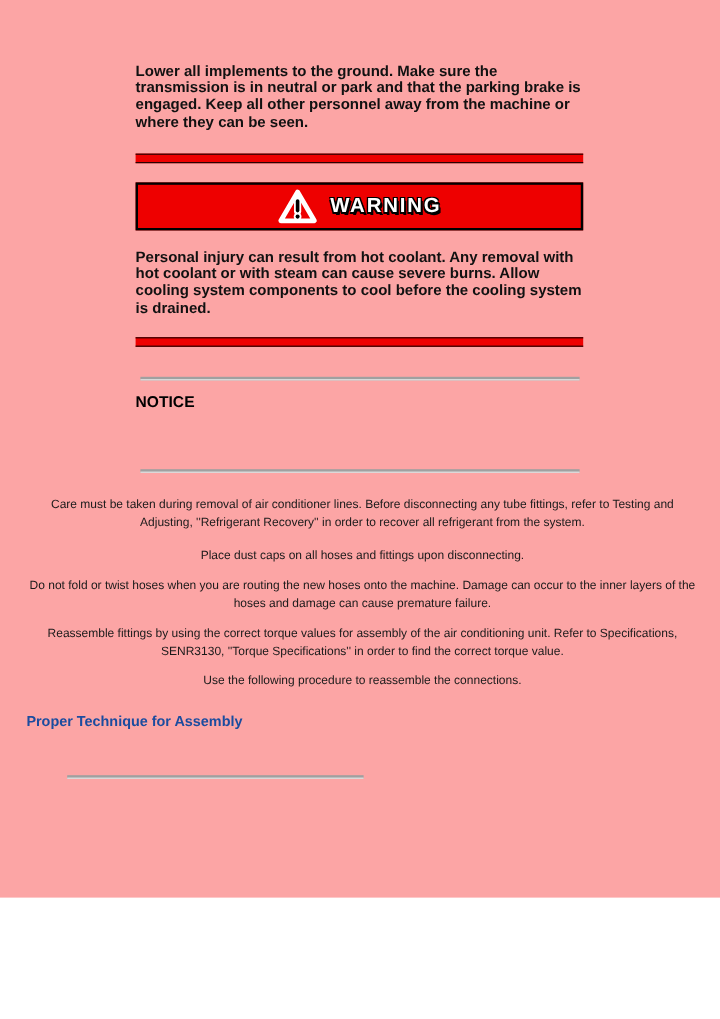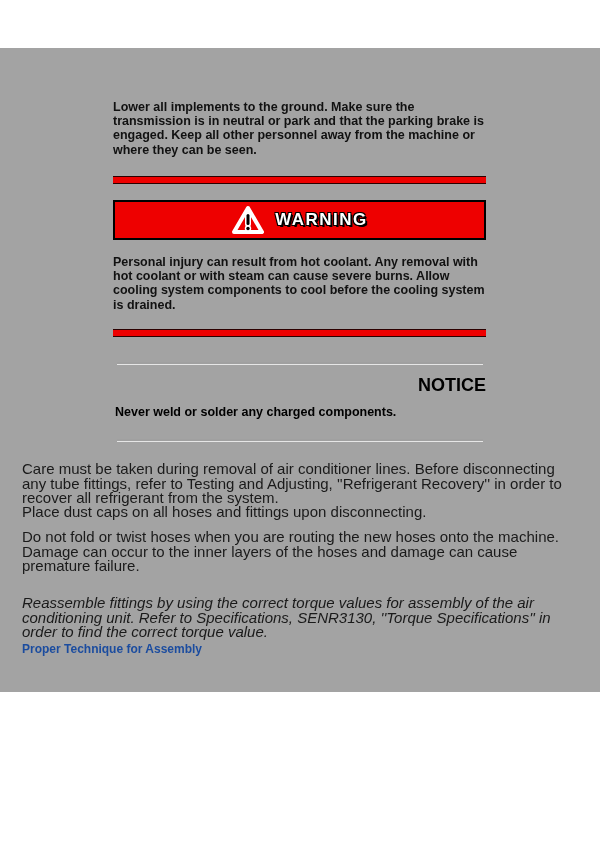--- a/index.html
+++ b/index.html
@@ -1,25 +1,24 @@
 <!DOCTYPE html>
 <html><head>
 <meta charset="utf-8">
 <style>
   html, body { margin: 0; padding: 0; }
   body { background: #ffffff; }
   .page {
     position: relative;
     width: 600px;
-    height: 644px;
-    background: #a3a3a3;
+    height: 748px;
+    background: #fca5a5;
     font-family: "Liberation Sans", sans-serif;
     color: #000000;
     overflow: hidden;
-    margin-top: 48px;
   }
   
   .warn-par {
     position: absolute;
     left: 113px;
     width: 378px;
     font-size: 12.5px;
     line-height: 14.2px;
     font-weight: bold;
     color: #111111;
@@ -70,45 +69,46 @@
     border-bottom: 1px solid #e6e6e6;
   }
   .rule-1 { left: 117px; top: 314px; width: 366px; }
   .rule-2 { left: 117px; top: 391px; width: 366px; }
   .rule-3 { left: 56px;  top: 646px; width: 247px; }
   .notice-title {
     position: absolute;
     left: 113px;
     top: 327px;
     width: 373px;
-    text-align: right;
-    font-size: 18px;
+    text-align: left;
+    font-size: 13px;
     font-weight: bold;
   }
   .notice-text {
     position: absolute;
     left: 115px;
     top: 357px;
     width: 380px;
     font-size: 12.5px;
     font-weight: bold;
   }
   
   .body-par {
     position: absolute;
     left: 22px;
     width: 560px;
-    font-size: 15px;
+    font-size: 10px;
     line-height: 14.5px;
     color: #1a1a1a;
+    text-align: center;
   }
   .body-par-0 { top: 414px; }
   .body-par-1 { top: 457px; }
   .body-par-2 { top: 482px; }
-  .body-par-3 { top: 548px; font-style: italic; }
+  .body-par-3 { top: 522px; }
   .body-par-4 { top: 561px; }
   .section-heading {
     position: absolute;
     left: 22px;
     top: 586px;
     font-size: 12px;
     font-weight: bold;
     color: #1b4c9f;
   }
   p { margin: 0; }
@@ -134,26 +134,26 @@
   </div>
 
   <p class="warn-par warn-par-2">Personal injury can result from hot coolant. Any removal with hot coolant or with steam can cause severe burns. Allow cooling system components to cool before the cooling system is drained.</p>
 
   <div class="red-bar red-bar-2"></div>
 
   <div class="rule rule-1"></div>
 
   <div class="notice-title">NOTICE</div>
 
-  <p class="notice-text">Never weld or solder any charged components.</p>
 
   <div class="rule rule-2"></div>
 
   <p class="body-par body-par-0">Care must be taken during removal of air conditioner lines. Before disconnecting any tube fittings, refer to Testing and Adjusting, ''Refrigerant Recovery'' in order to recover all refrigerant from the system.</p>
   <p class="body-par body-par-2">Do not fold or twist hoses when you are routing the new hoses onto the machine. Damage can occur to the inner layers of the hoses and damage can cause premature failure.</p>
   <p class="body-par body-par-1">Place dust caps on all hoses and fittings upon disconnecting.</p>
   <p class="body-par body-par-3">Reassemble fittings by using the correct torque values for assembly of the air conditioning unit. Refer to Specifications, SENR3130, ''Torque Specifications'' in order to find the correct torque value.</p>
+  <p class="body-par body-par-4">Use the following procedure to reassemble the connections.</p>
 
   <h1 class="section-heading">Proper Technique for Assembly</h1>
 
   <div class="rule rule-3"></div>
 
 </div>
 
 </body></html>

